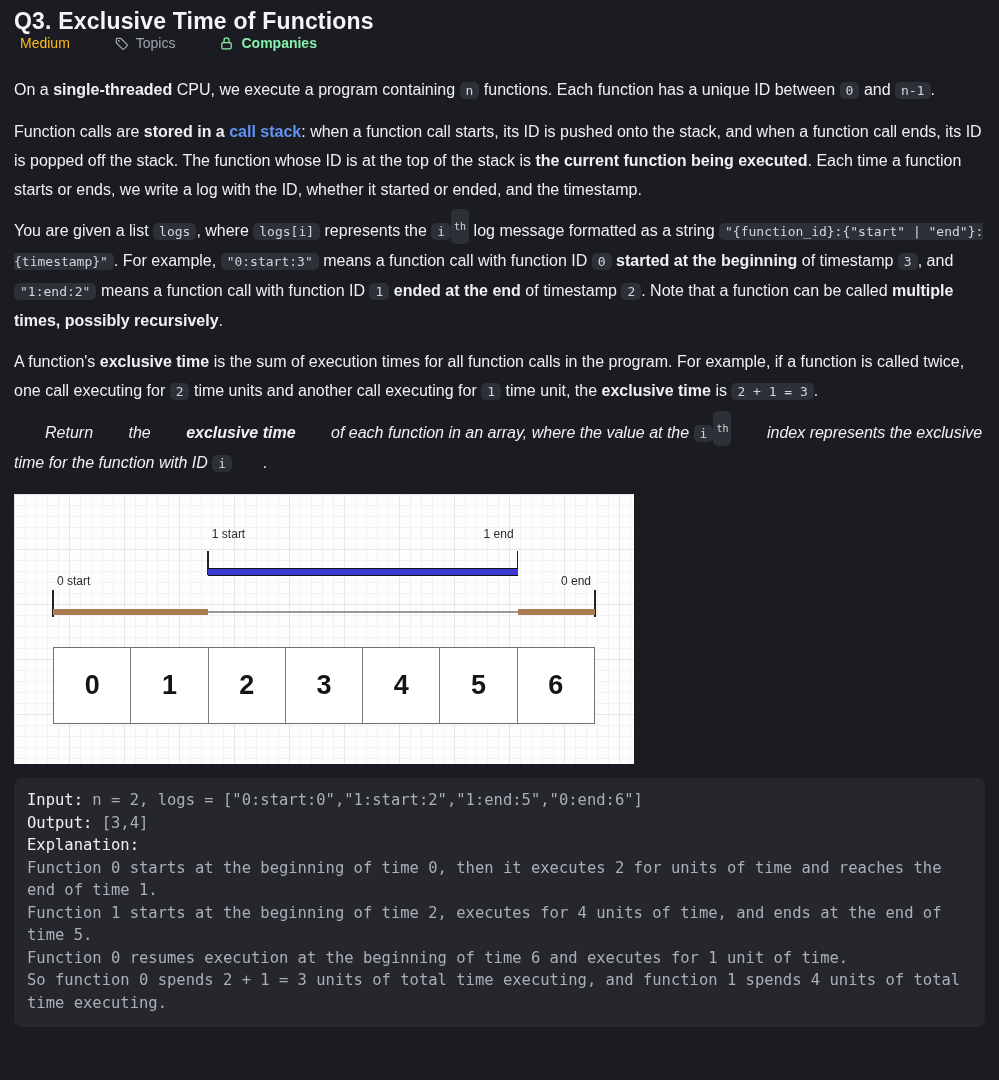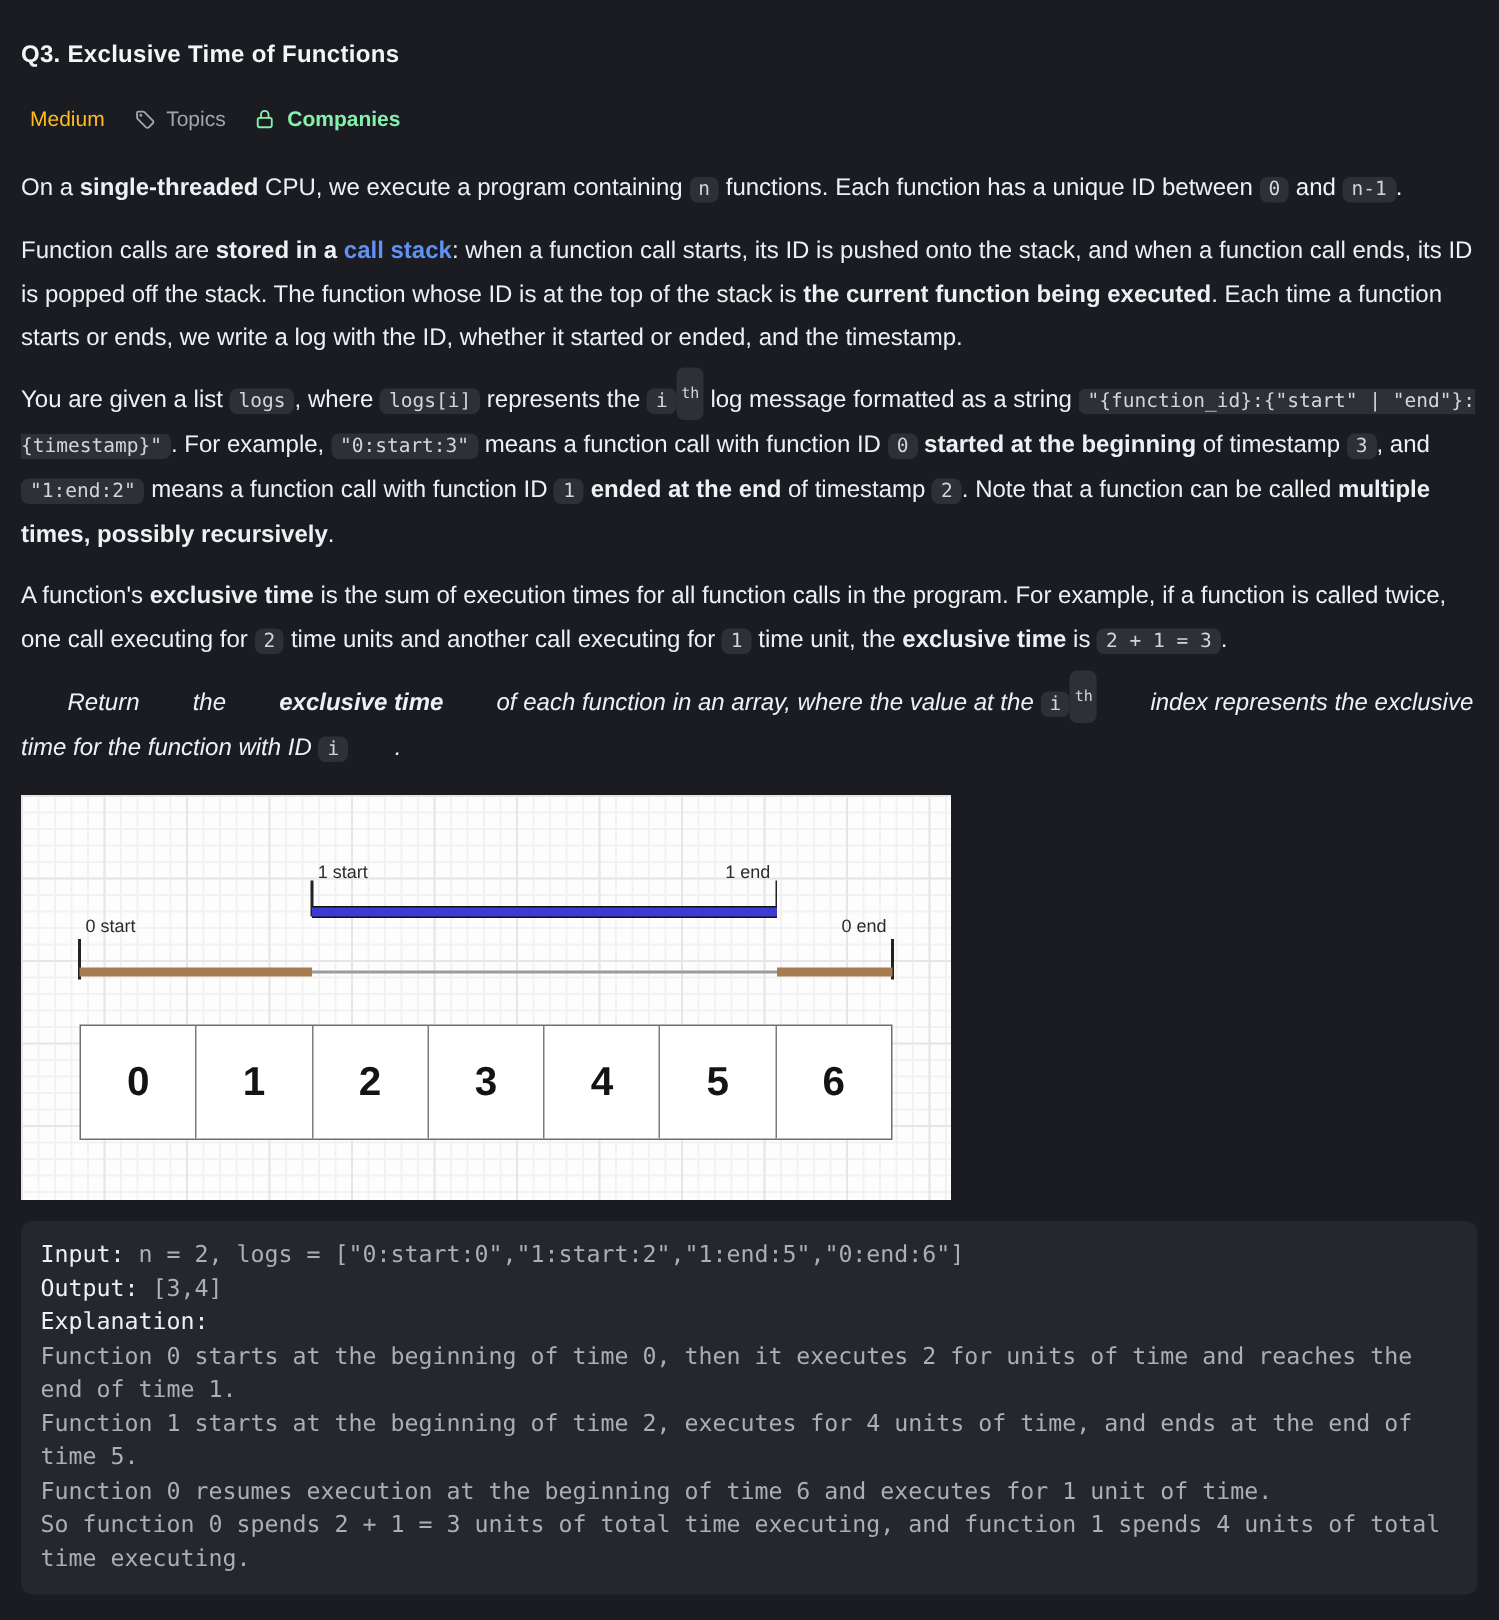--- a/index.html
+++ b/index.html
@@ -2,22 +2,22 @@
 <html><head>
 <meta charset="utf-8">
 <style>
   html,body{margin:0;padding:0;}
   body{
     width:999px;height:1080px;overflow:hidden;
     background:#1b1c21;color:#ecedf1;
     font-family:"Liberation Sans",sans-serif;
   }
   .page{padding:8px 14px 0 14px;}
-  .title{font-size:16px;font-weight:700;color:#f4f5f7;margin:20px 0 0 0;letter-spacing:.2px;}
-  .meta-row{display:flex;align-items:flex-end;gap:19px;margin-top:25px;padding-left:6px;font-size:14px;}
+  .title{font-size:23px;font-weight:700;color:#f4f5f7;margin:0 0 0 0;letter-spacing:.2px;}
+  .meta-row{display:flex;align-items:flex-end;gap:44px;padding-left:6px;font-size:14px;}
   .difficulty{color:#ffbc1d;font-weight:500;cursor:pointer;}
   .meta-item{display:flex;align-items:center;gap:7px;color:#9fa5ad;cursor:pointer;}
   .meta-item.companies{color:#86efac;font-weight:bold;}
   .meta-item svg{display:block;}
 
   #description p{font-size:16px;line-height:29px;margin:12px 0;color:#eef0f4;font-weight:400;}
   #description p:first-child{margin-top:24px;}
   .bb{font-weight:700;}
   .ii{font-style:italic;margin-left:31px;}
   a.lnk{color:#6191f2;text-decoration:none;cursor:pointer;}
@@ -36,21 +36,21 @@
     position:relative;width:620px;height:270px;margin-top:16px;
     background-color:#fdfdfd;
     background-image:
       linear-gradient(#e6e6e6 1px,transparent 1px),
       linear-gradient(90deg,#e6e6e6 1px,transparent 1px),
       linear-gradient(#f2f2f2 1px,transparent 1px),
       linear-gradient(90deg,#f2f2f2 1px,transparent 1px);
     background-size:55px 55px,55px 55px,11px 11px,11px 11px;
   }
   .fig-label{position:absolute;width:106px;font-size:12px;color:#2b2b2b;}
-  .fig-label.top{top:44px;}
+  .fig-label.top{top:33px;}
   .fig-label.bottom{top:80px;}
   .fig-label.end{text-align:right;}
   .tick{position:absolute;width:1.5px;background:#222;}
   .tick.top{top:57px;height:24px;}
   .tick.bottom{top:96px;height:27px;}
   .seg{position:absolute;box-sizing:border-box;}
   .seg.top.active{top:74px;height:8px;border-top:1.5px solid #131313;border-bottom:1.5px solid #131313;}
   .seg.bottom.active{top:115px;height:6px;}
   .seg.bottom.idle{top:117px;height:2px;}
   .cells{

